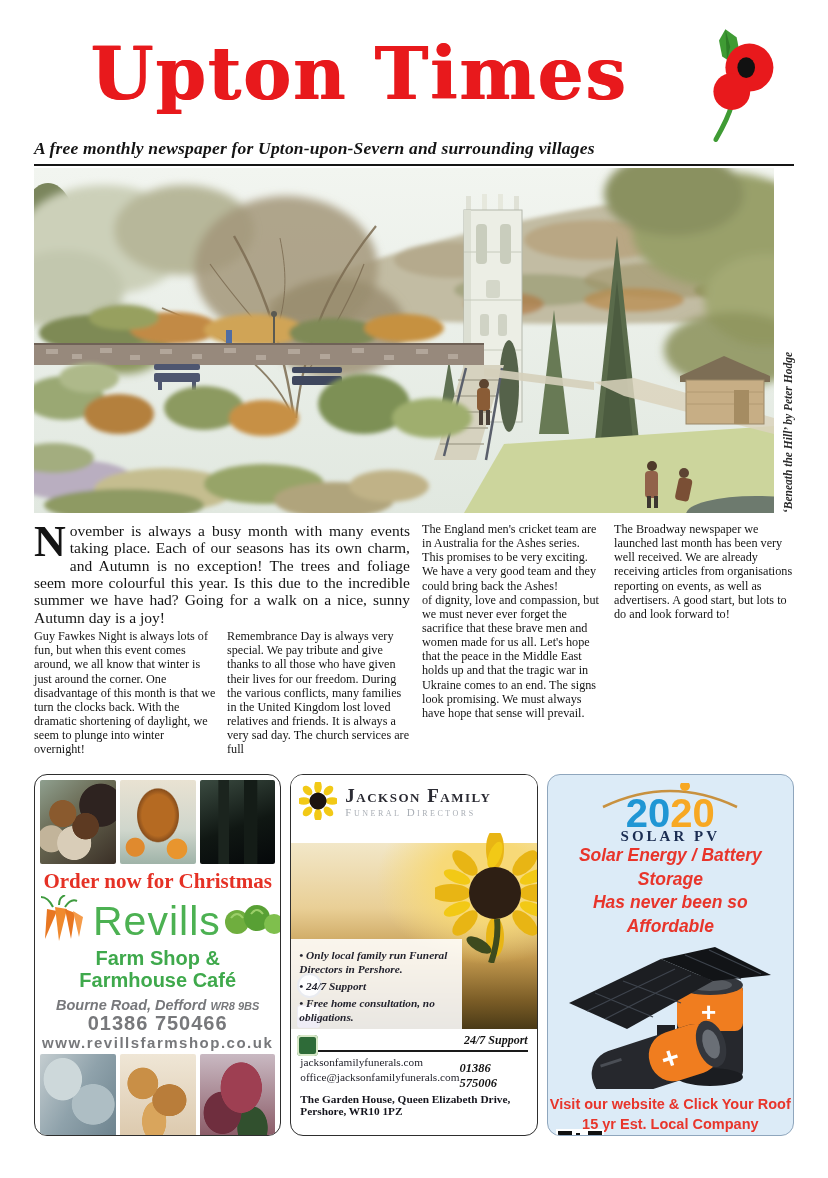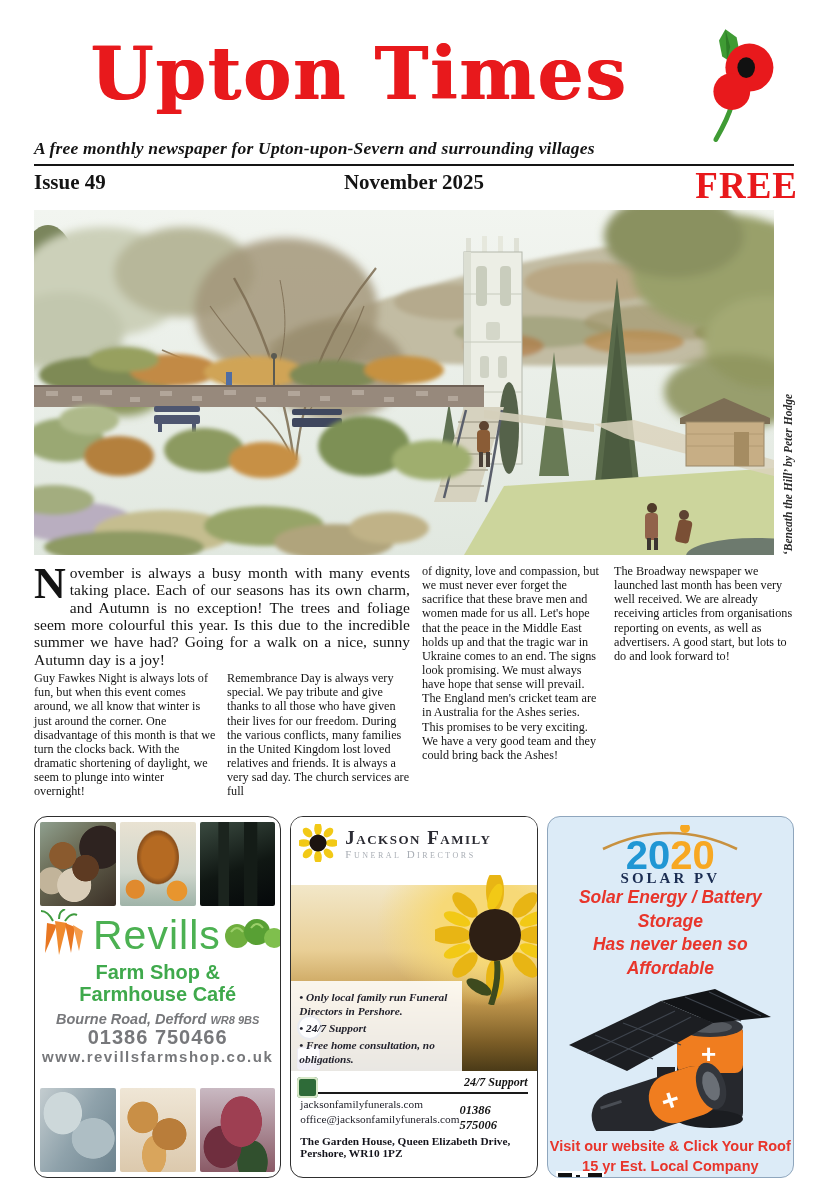--- a/index.html
+++ b/index.html
@@ -151,25 +151,20 @@
         <polygon points="38,4 44,26 40,44" fill="#2e7d27"></polygon>
         <path d="M46,98 C42,114 34,128 26,142" stroke="#3f9b34" stroke-width="6" fill="none" stroke-linecap="round"></path>
         <circle cx="68" cy="52" r="30" fill="#e8191c"></circle>
         <circle cx="46" cy="82" r="23" fill="#e8191c"></circle>
         <ellipse cx="64" cy="52" rx="11" ry="13" fill="#111111"></ellipse>
       </svg>
     </div>
   </div>
   <div class="tagline">A free monthly newspaper for Upton-upon-Severn and surrounding villages</div>
   <hr class="mast-rule">
-  <div class="issue-row">
-    <span class="issue-no">Issue 49</span>
-    <span class="issue-date">November 2025</span>
-    <span class="issue-free">FREE</span>
-  </div>
 
   <div class="painting-band">
     <div class="painting">
       <svg viewBox="0 0 740 345" preserveAspectRatio="none">
         <defs>
           <linearGradient id="sky" x1="0" y1="0" x2="0" y2="1">
             <stop offset="0" stop-color="#f2f5f0"></stop>
               <stop offset="1" stop-color="#e1e8e0"></stop>
           </linearGradient>
           <filter id="b2">
@@ -354,36 +349,37 @@
 
   <div class="articles">
     <div class="col-left">
       <p class="intro">November is always a busy month with many events taking place. Each of our seasons has its own charm, and Autumn is no exception! The trees and foliage seem more colourful this year. Is this due to the incredible summer we have had? Going for a walk on a nice, sunny Autumn day is a joy!</p>
       <div class="subcols">
         <div class="subcol">Guy Fawkes Night is always lots of fun, but when this event comes around, we all know that winter is just around the corner. One disadvantage of this month is that we turn the clocks back. With the dramatic shortening of daylight, we seem to plunge into winter overnight!</div>
         <div class="subcol">Remembrance Day is always very special. We pay tribute and give thanks to all those who have given their lives for our freedom. During the various conflicts, many families in the United Kingdom lost loved relatives and friends. It is always a very sad day. The church services are full</div>
       </div>
     </div>
     <div class="ncol">
+      <p>The England men's cricket team are in Australia for the Ashes series. This promises to be very exciting. We have a very good team and they could bring back the Ashes!</p>
       <p>of dignity, love and compassion, but we must never ever forget the sacrifice that these brave men and women made for us all. Let's hope that the peace in the Middle East holds up and that the tragic war in Ukraine comes to an end. The signs look promising. We must always have hope that sense will prevail.</p>
-      <p>The England men's cricket team are in Australia for the Ashes series. This promises to be very exciting. We have a very good team and they could bring back the Ashes!</p>
     </div>
     <div class="ncol">
       <p>The Broadway newspaper we launched last month has been very well received. We are already receiving articles from organisations reporting on events, as well as advertisers. A good start, but lots to do and look forward to!</p>
     </div>
   </div>
 
   <div class="ads">
 
     <div class="ad rev">
       <div class="photo-strip">
         <div class="tile t-preserves"></div>
         <div class="tile t-turkey"></div>
         <div class="tile t-wine"></div>
       </div>
+      <div class="rev-headline">Order now for Christmas</div>
       <div class="rev-logo-row">
         <span>
           <svg width="56" height="48" viewBox="0 0 56 48">
             <g stroke="#3f9b3f" stroke-width="2" fill="none">
               <path d="M18,12 C14,4 10,2 6,2"></path>
                 <path d="M24,10 C24,4 26,2 30,0"></path>
                 <path d="M30,12 C34,6 38,4 42,6"></path>
             </g>
             <polygon points="12,14 22,16 10,44" fill="#e87722"></polygon>
             <polygon points="20,12 32,14 24,46" fill="#f08a2e"></polygon>

